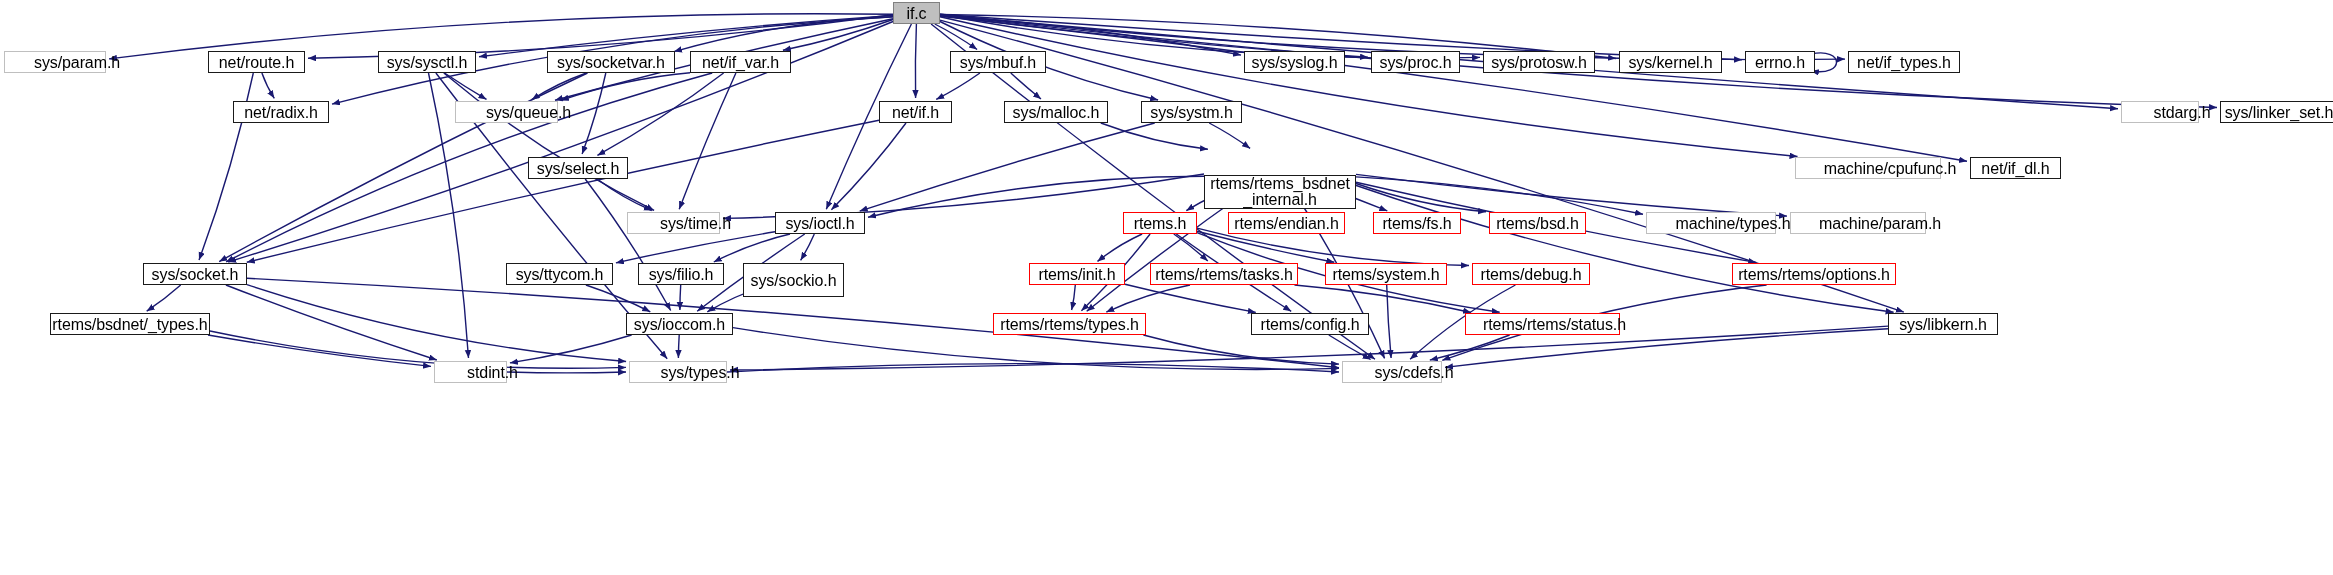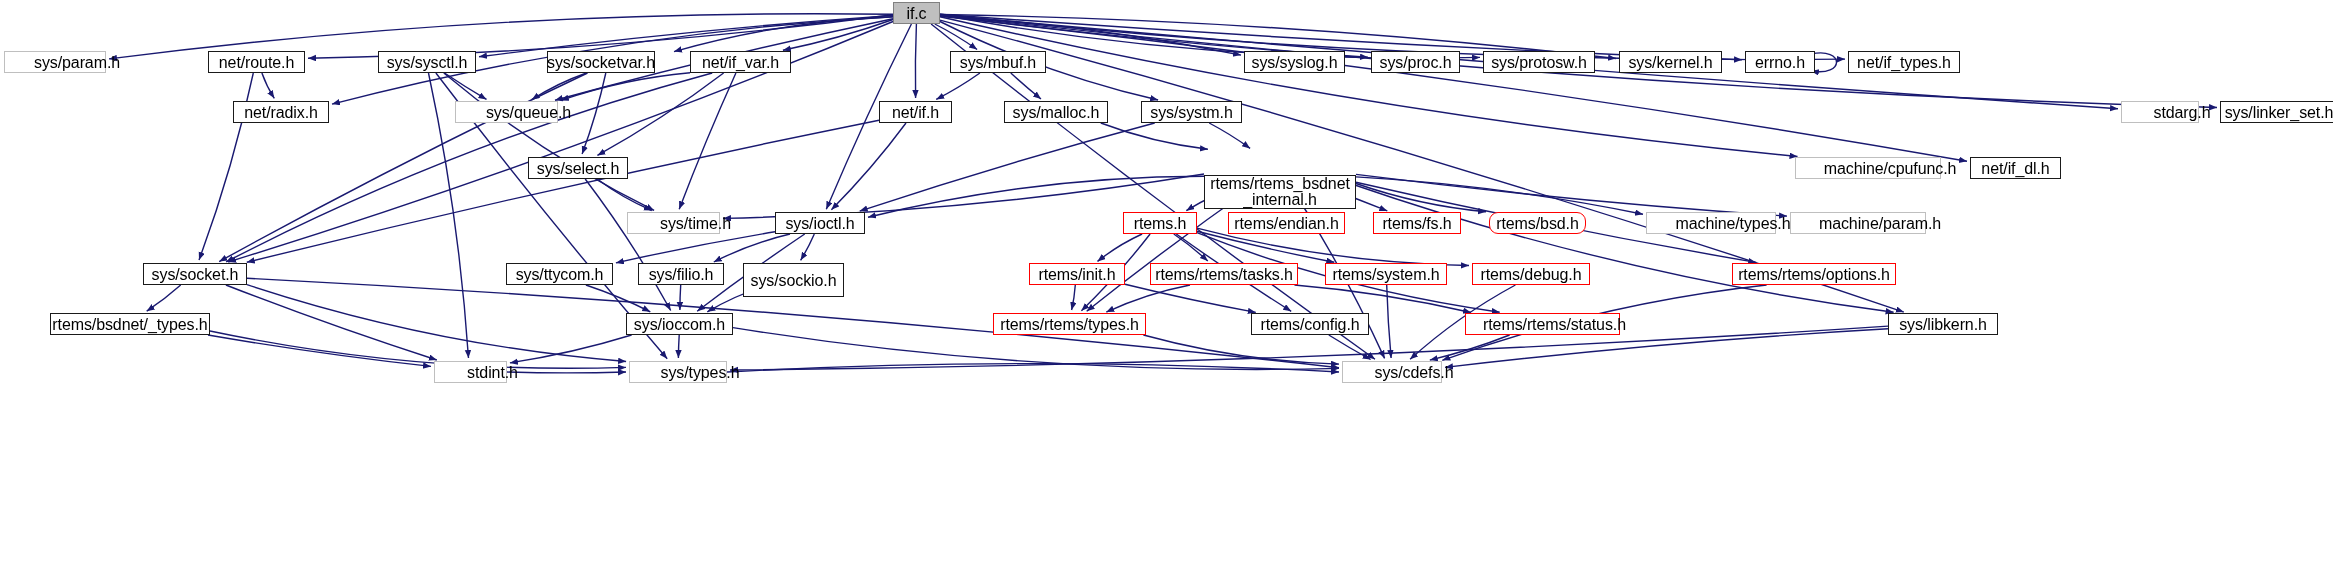--- a/index.html
+++ b/index.html
@@ -138,21 +138,21 @@
         <path stroke="#191970" stroke-width="1.4" fill="none" marker-end="url(#ah)" d="M1143.4,335.0 Q1239.5,361.3 1339.0,364.1"></path>
         <path stroke="#191970" stroke-width="1.4" fill="none" marker-end="url(#ah)" d="M727.0,372.0 Q1033.0,355.2 1339.0,372.0"></path>
         <path stroke="#191970" stroke-width="1.4" fill="none" marker-end="url(#ah)" d="M507.0,372.0 Q566.5,373.8 626.0,372.0"></path>
       </g>
   </svg>
   <div id="node-layer">
       <div class="node root" style="left: 893px; top: 2px; width: 47px; height: 22px;">if.c</div>
       <div class="node gray" style="left: 4px; top: 51px; width: 102px; height: 22px;">sys/param.h</div>
       <div class="node black" style="left: 208px; top: 51px; width: 97px; height: 22px;">net/route.h</div>
       <div class="node black" style="left: 378px; top: 51px; width: 98px; height: 22px;">sys/sysctl.h</div>
-      <div class="node black" style="left: 547px; top: 51px; width: 108px; height: 22px;">sys/socketvar.h</div>
+      <div class="node black" style="left: 547px; top: 51px; width: 128px; height: 22px;">sys/socketvar.h</div>
       <div class="node black" style="left: 690px; top: 51px; width: 101px; height: 22px;">net/if_var.h</div>
       <div class="node black" style="left: 950px; top: 51px; width: 96px; height: 22px;">sys/mbuf.h</div>
       <div class="node black" style="left: 1244px; top: 51px; width: 101px; height: 22px;">sys/syslog.h</div>
       <div class="node black" style="left: 1371px; top: 51px; width: 89px; height: 22px;">sys/proc.h</div>
       <div class="node black" style="left: 1483px; top: 51px; width: 112px; height: 22px;">sys/protosw.h</div>
       <div class="node black" style="left: 1619px; top: 51px; width: 103px; height: 22px;">sys/kernel.h</div>
       <div class="node black" style="left: 1745px; top: 51px; width: 70px; height: 22px;">errno.h</div>
       <div class="node black" style="left: 1848px; top: 51px; width: 112px; height: 22px;">net/if_types.h</div>
       <div class="node black" style="left: 233px; top: 101px; width: 96px; height: 22px;">net/radix.h</div>
       <div class="node gray" style="left: 455px; top: 101px; width: 103px; height: 22px;">sys/queue.h</div>
@@ -164,21 +164,21 @@
       <div class="node black two-line" style="left: 1204px; top: 150px; width: 152px; height: 34px;">rtems/rtems_bsdnet
 _internal.h</div>
       <div class="node gray" style="left: 1795px; top: 157px; width: 146px; height: 22px;">machine/cpufunc.h</div>
       <div class="node black" style="left: 1970px; top: 157px; width: 91px; height: 22px;">net/if_dl.h</div>
       <div class="node black" style="left: 528px; top: 157px; width: 100px; height: 22px;">sys/select.h</div>
       <div class="node gray" style="left: 627px; top: 212px; width: 93px; height: 22px;">sys/time.h</div>
       <div class="node black" style="left: 775px; top: 212px; width: 90px; height: 22px;">sys/ioctl.h</div>
       <div class="node red" style="left: 1123px; top: 212px; width: 74px; height: 22px;">rtems.h</div>
       <div class="node red" style="left: 1228px; top: 212px; width: 117px; height: 22px;">rtems/endian.h</div>
       <div class="node red" style="left: 1373px; top: 212px; width: 88px; height: 22px;">rtems/fs.h</div>
-      <div class="node red" style="left: 1489px; top: 212px; width: 97px; height: 22px; border-radius: 9px;">rtems/bsd.h</div>
+      <div class="node red" style="left: 1489px; top: 212px; width: 97px; height: 22px;">rtems/bsd.h</div>
       <div class="node gray" style="left: 1646px; top: 212px; width: 130px; height: 22px;">machine/types.h</div>
       <div class="node gray" style="left: 1790px; top: 212px; width: 136px; height: 22px;">machine/param.h</div>
       <div class="node black" style="left: 143px; top: 263px; width: 104px; height: 22px;">sys/socket.h</div>
       <div class="node black" style="left: 506px; top: 263px; width: 107px; height: 22px;">sys/ttycom.h</div>
       <div class="node black" style="left: 638px; top: 263px; width: 86px; height: 22px;">sys/filio.h</div>
       <div class="node black" style="left: 743px; top: 263px; width: 101px; height: 34px;">sys/sockio.h</div>
       <div class="node red" style="left: 1029px; top: 263px; width: 96px; height: 22px;">rtems/init.h</div>
       <div class="node red" style="left: 1150px; top: 263px; width: 148px; height: 22px;">rtems/rtems/tasks.h</div>
       <div class="node red" style="left: 1325px; top: 263px; width: 122px; height: 22px;">rtems/system.h</div>
       <div class="node red" style="left: 1472px; top: 263px; width: 118px; height: 22px;">rtems/debug.h</div>

